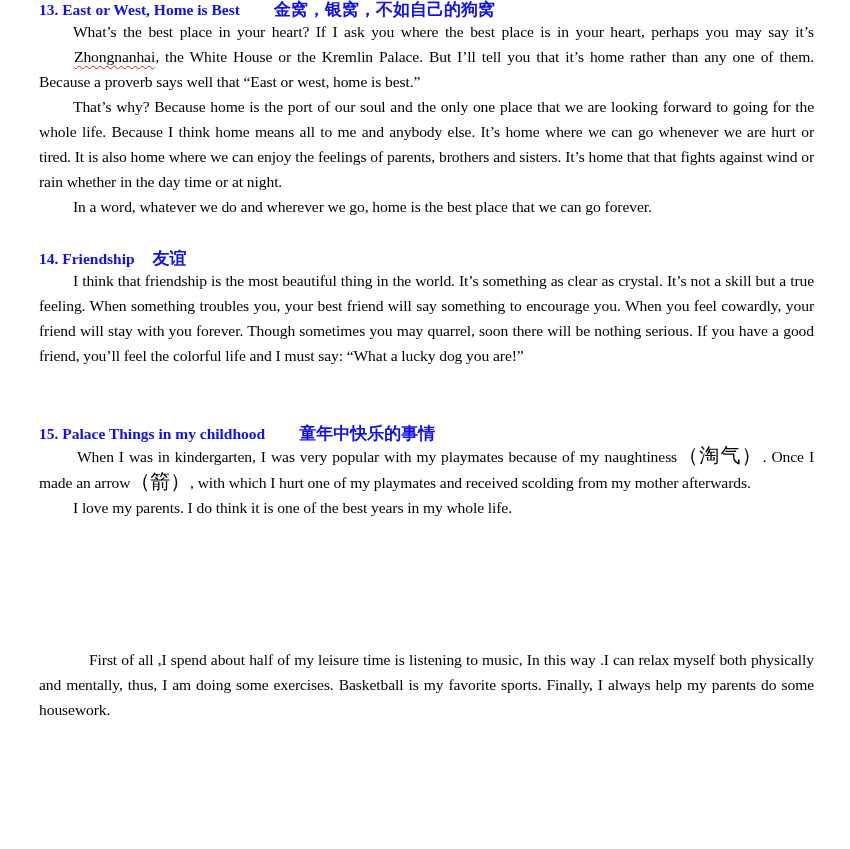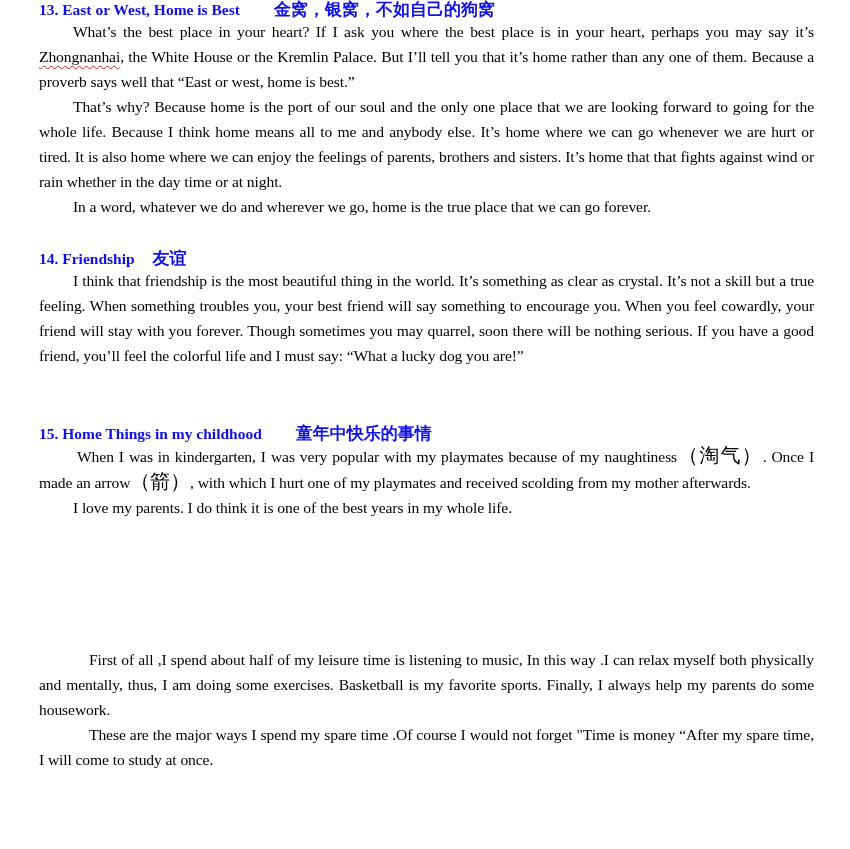--- a/index.html
+++ b/index.html
@@ -51,53 +51,53 @@
     .para.indent3 { text-indent: 50px; }
     .section { position: absolute; left: 0; width: 775px; }
     .s13 { top: -1px; }
     .s14 { top: 248px; }
     .s15 { top: 423px; }
     .s16 { top: 647px; }
     .squiggle {
       text-decoration: underline wavy #d02020;
       text-decoration-thickness: 1px;
       text-underline-offset: 3px;
+      margin-left: 35px;
     }
     .cnp { font-family: "DejaVu Sans", sans-serif; font-size: 20px; }
   </style>
 </head>
 <body>
 
 <div class="page">
 
   <div class="section s13">
     <div class="heading">
       <span>13.</span>
       <span>East or West, Home is Best</span><span class="gap1"></span><span class="cn">金窝，银窝，不如自己的狗窝</span>
     </div>
     <p class="para"><span>What’s the best place in your heart? If I ask you where the best place is in your heart, perhaps you may say it’s </span><span class="squiggle">Zhongnanhai</span><span>, the White House or the Kremlin Palace. But I’ll tell you that it’s home rather than any one of them. Because a proverb says well that “East or west, home is best.”</span></p>
     <p class="para">That’s why? Because home is the port of our soul and the only one place that we are looking forward to going for the whole life. Because I think home means all to me and anybody else. It’s home where we can go whenever we are hurt or tired. It is also home where we can enjoy the feelings of parents, brothers and sisters. It’s home that that fights against wind or rain whether in the day time or at night.</p>
-    <p class="para">In a word, whatever we do and wherever we go, home is the true place that we can go forever.</p>
+    <p class="para">In a word, whatever we do and wherever we go, home is the best place that we can go forever.</p>
   </div>
 
   <div class="section s14">
     <div class="heading">
       <span>14.</span>
       <span>Friendship</span><span class="gap2"></span><span class="cn">友谊</span>
     </div>
     <p class="para">I think that friendship is the most beautiful thing in the world. It’s something as clear as crystal. It’s not a skill but a true feeling. When something troubles you, your best friend will say something to encourage you. When you feel cowardly, your friend will stay with you forever. Though sometimes you may quarrel, soon there will be nothing serious. If you have a good friend, you’ll feel the colorful life and I must say: “What a lucky dog you are!”</p>
   </div>
 
   <div class="section s15">
     <div class="heading">
       <span>15.</span>
-      <span>Home Things in my childhood</span><span class="gap3"></span><span class="cn">童年中快乐的事情</span>
+      <span>Palace Things in my childhood</span><span class="gap3"></span><span class="cn">童年中快乐的事情</span>
     </div>
     <p class="para indent2"><span>When I was in kindergarten, I was very popular with my playmates because of my naughtiness</span><span class="cnp">（淘气）</span><span>. Once I made an arrow</span><span class="cnp">（箭）</span><span>, with which I hurt one of my playmates and received scolding from my mother afterwards.</span></p>
     <p class="para">I love my parents. I do think it is one of the best years in my whole life.</p>
   </div>
 
   <div class="section s16">
     <p class="para indent3">First of all ,I spend about half of my leisure time is listening to music, In this way .I can relax myself both physically and mentally, thus, I am doing some exercises. Basketball is my favorite sports. Finally, I always help my parents do some housework.</p>
-    <p class="para indent3">These are the major ways I spend my spare time .Of course I would not forget "Time is money “After my spare time, I will come to study at once.</p>
   </div>
 
 </div>
 
 </body></html>

